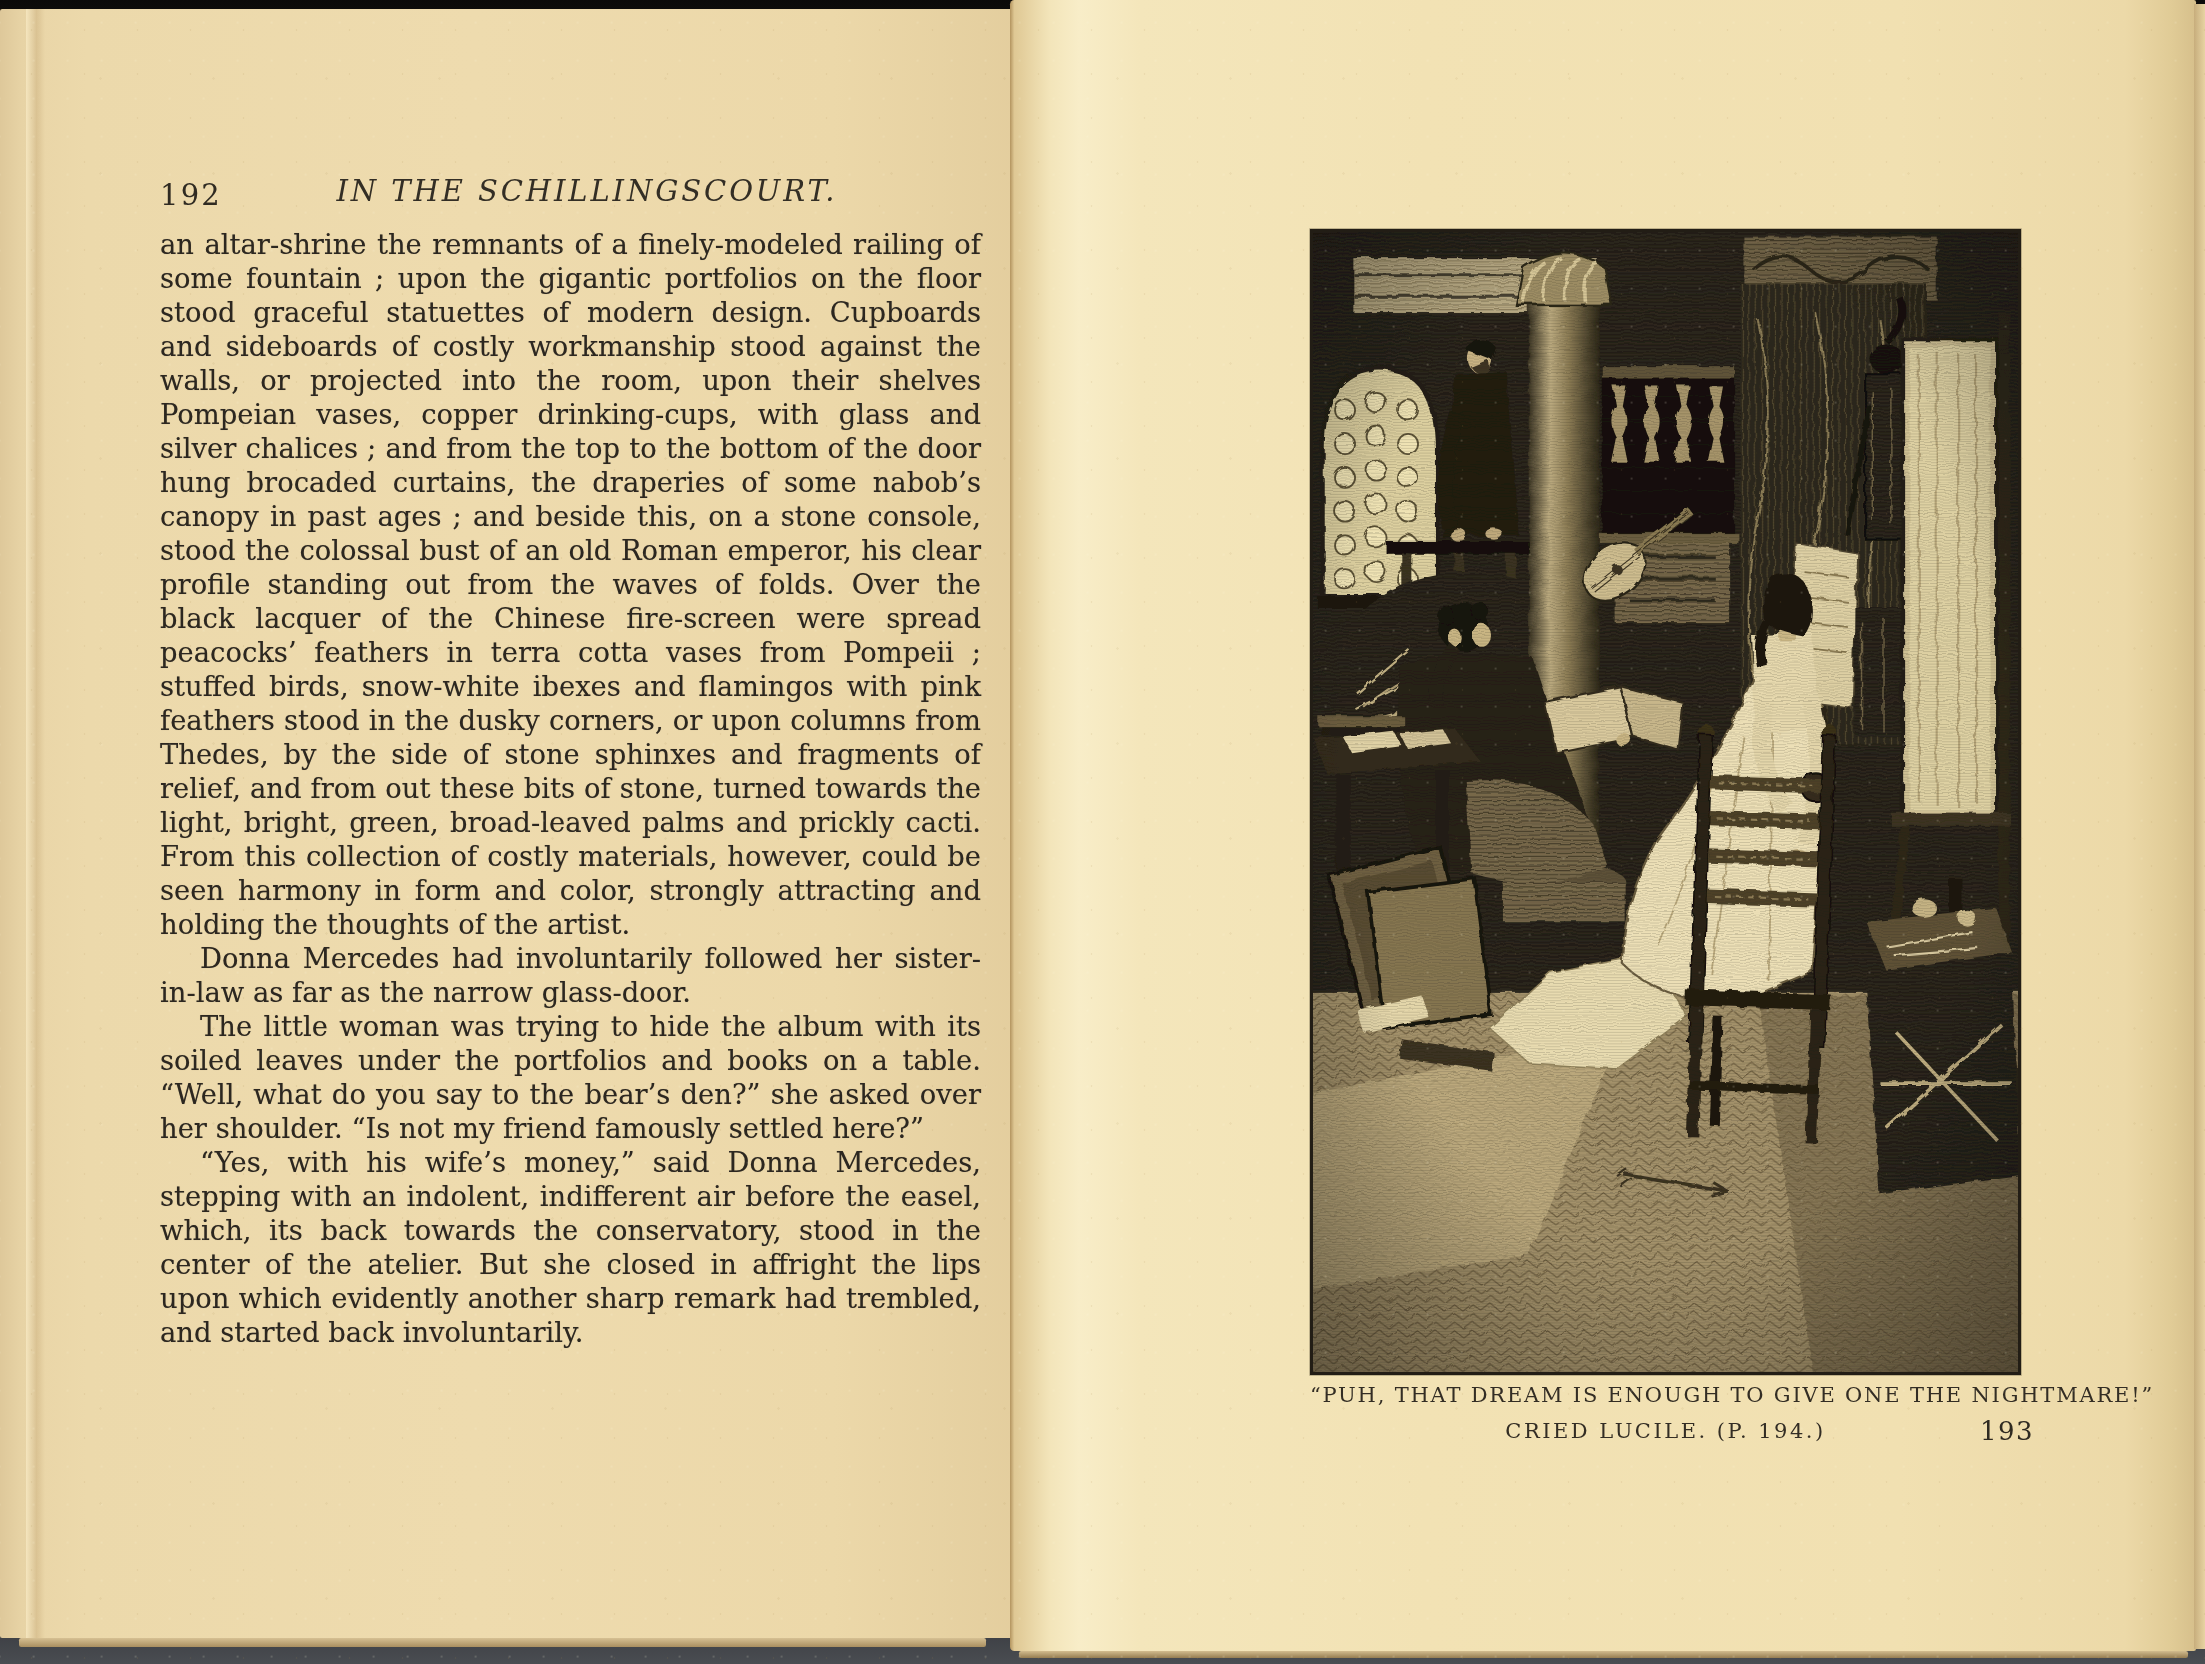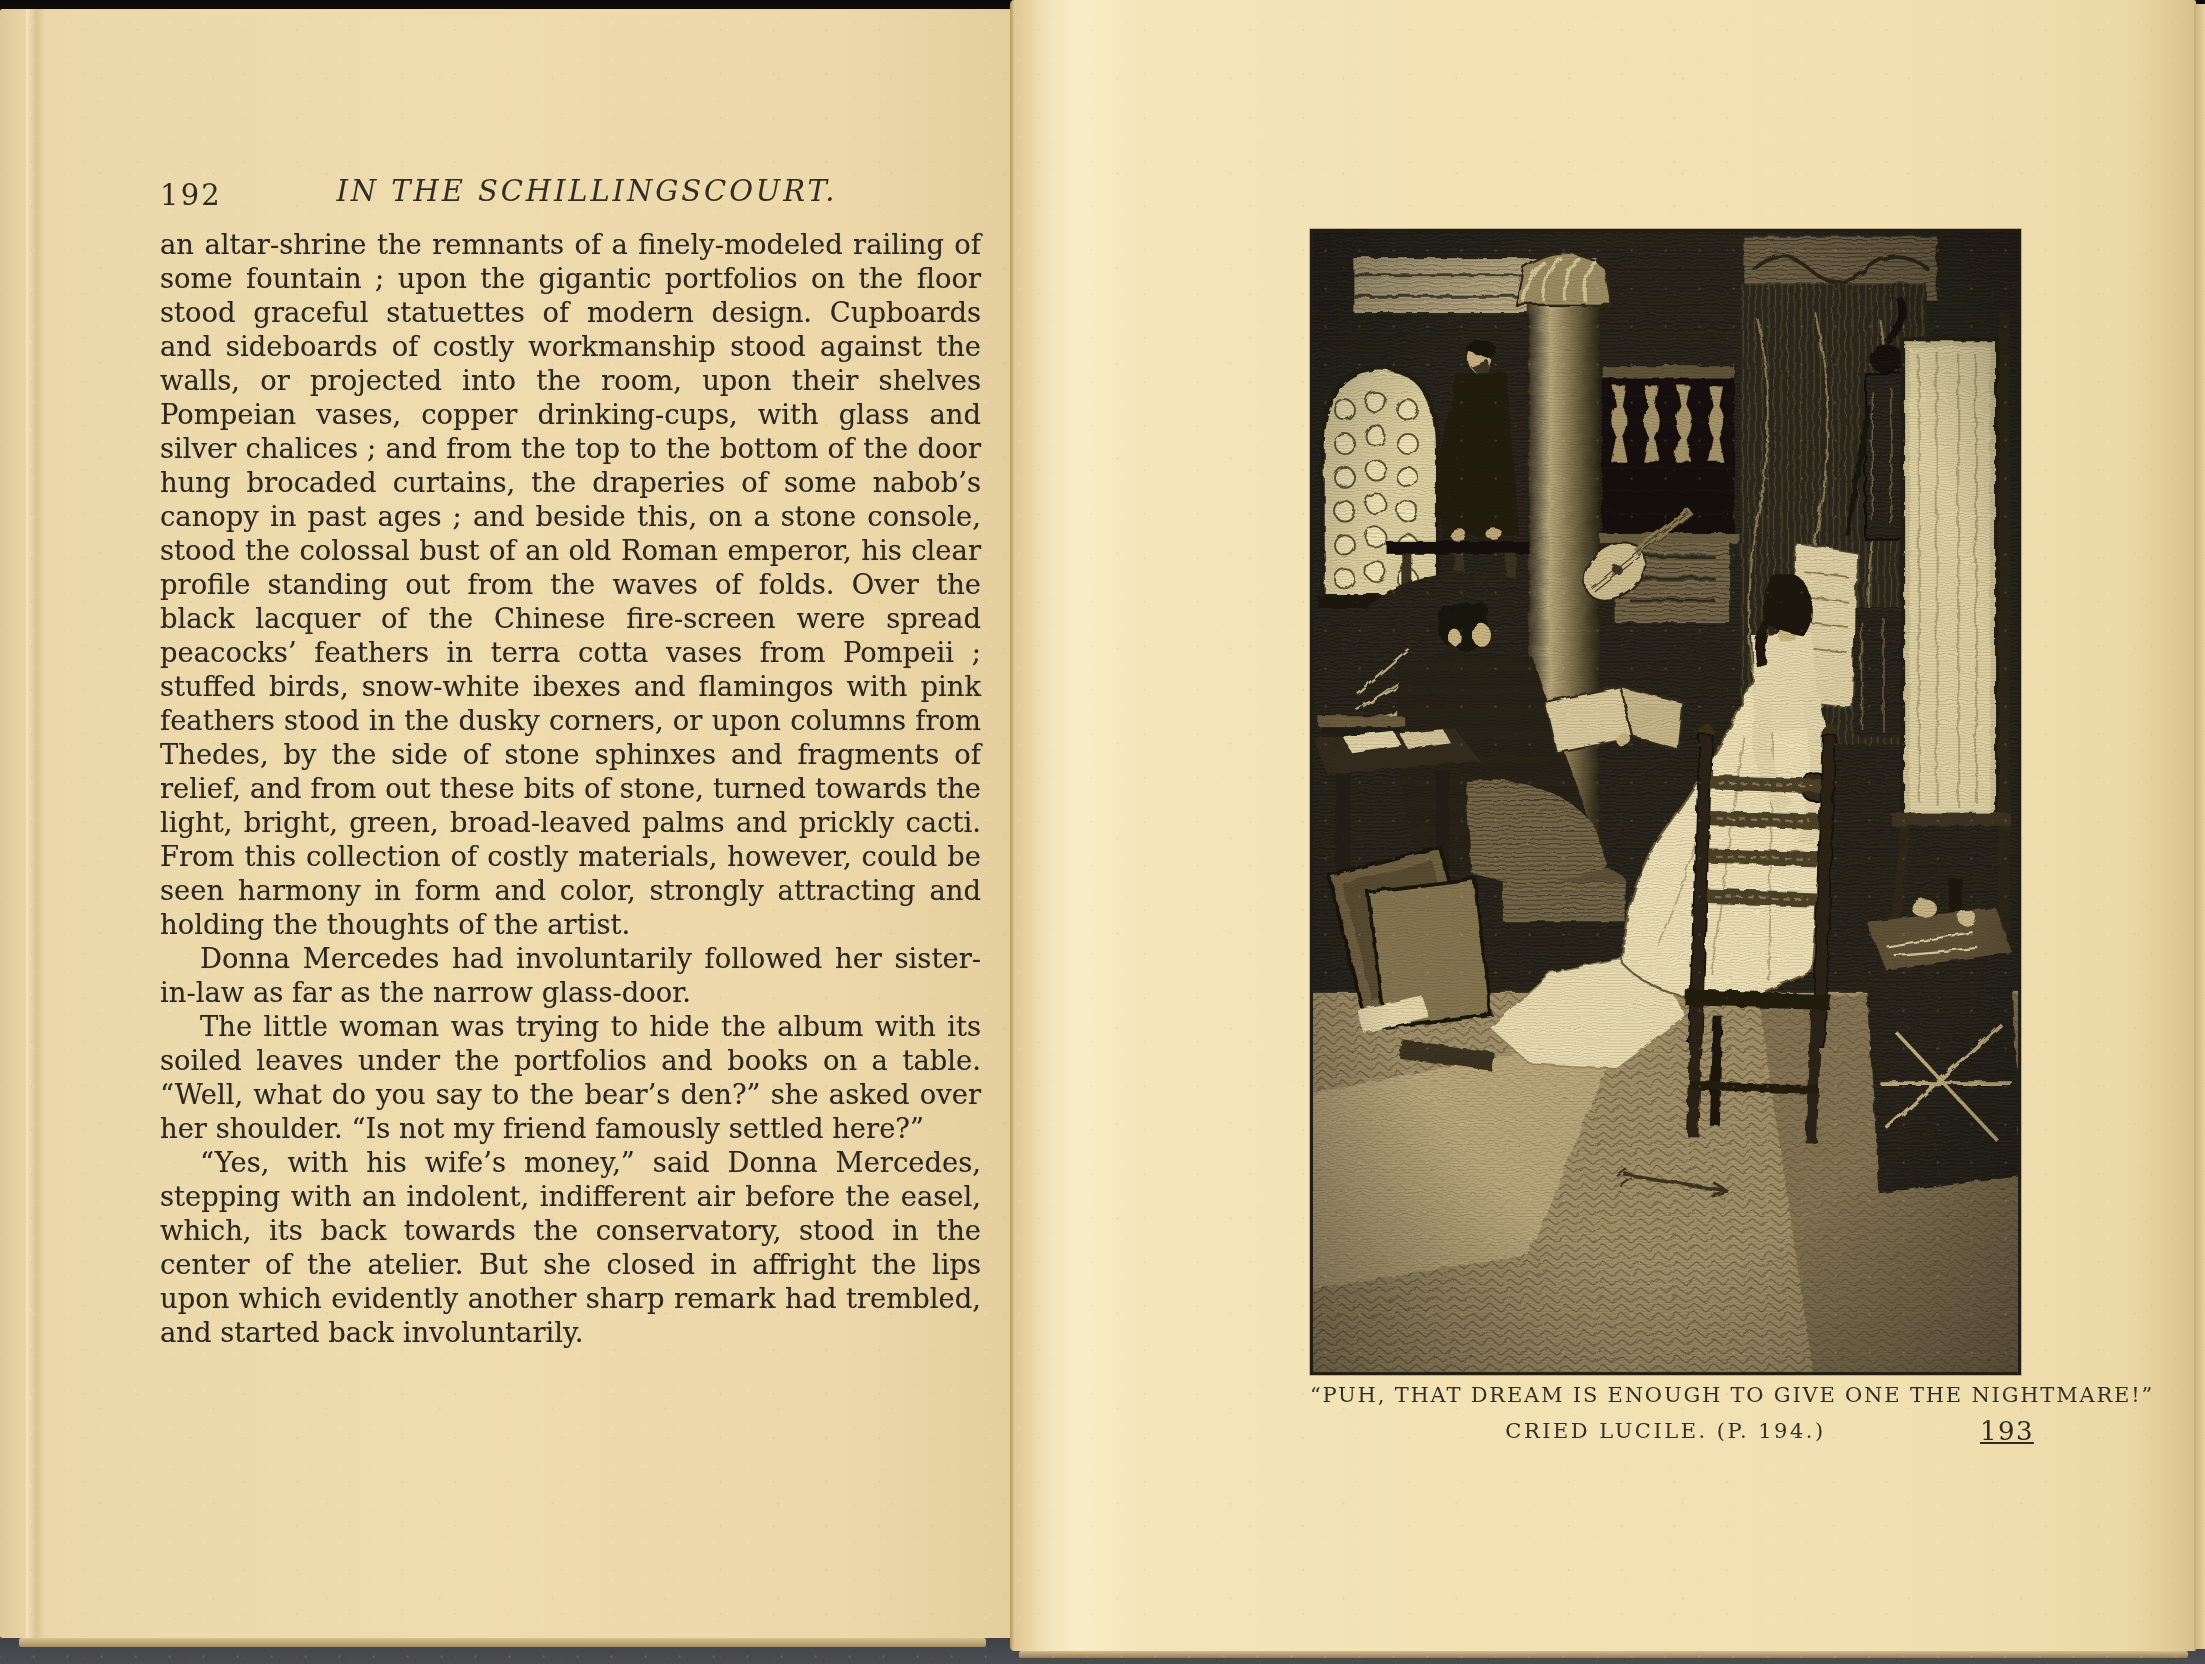--- a/index.html
+++ b/index.html
@@ -71,21 +71,21 @@
     border:3.6px solid #221d15;box-sizing:border-box;background:#8c7e5c;overflow:hidden;
     box-shadow:0 0 0 0.7px rgba(60,50,30,.4);
   }
   .illustration-frame svg{display:block;width:100%;height:100%;}
   .caption{
     position:absolute;left:1310px;top:1383px;width:711px;text-align:center;color:#332d24;
   }
   .caption .l1{font-size:21px;letter-spacing:1.8px;white-space:nowrap;}
   .caption .l2{font-size:21px;letter-spacing:2.5px;margin-top:11.5px;text-align:center;}
   .pageno-right{
-    position:absolute;left:1980px;top:1416px;font-size:26px;letter-spacing:1.4px;color:#2f2a21;text-decoration:underline;
+    position:absolute;left:1980px;top:1416px;font-size:26px;letter-spacing:1.4px;color:#2f2a21;
   }
 </style>
 </head>
 <body>
 
 <div class="stage">
 
   <div class="left-page">
     <span class="pageno-left" style="position:absolute;">192</span>
     <div class="running-header" style="position:absolute;margin-left:17px;">IN THE SCHILLINGSCOURT.</div>

